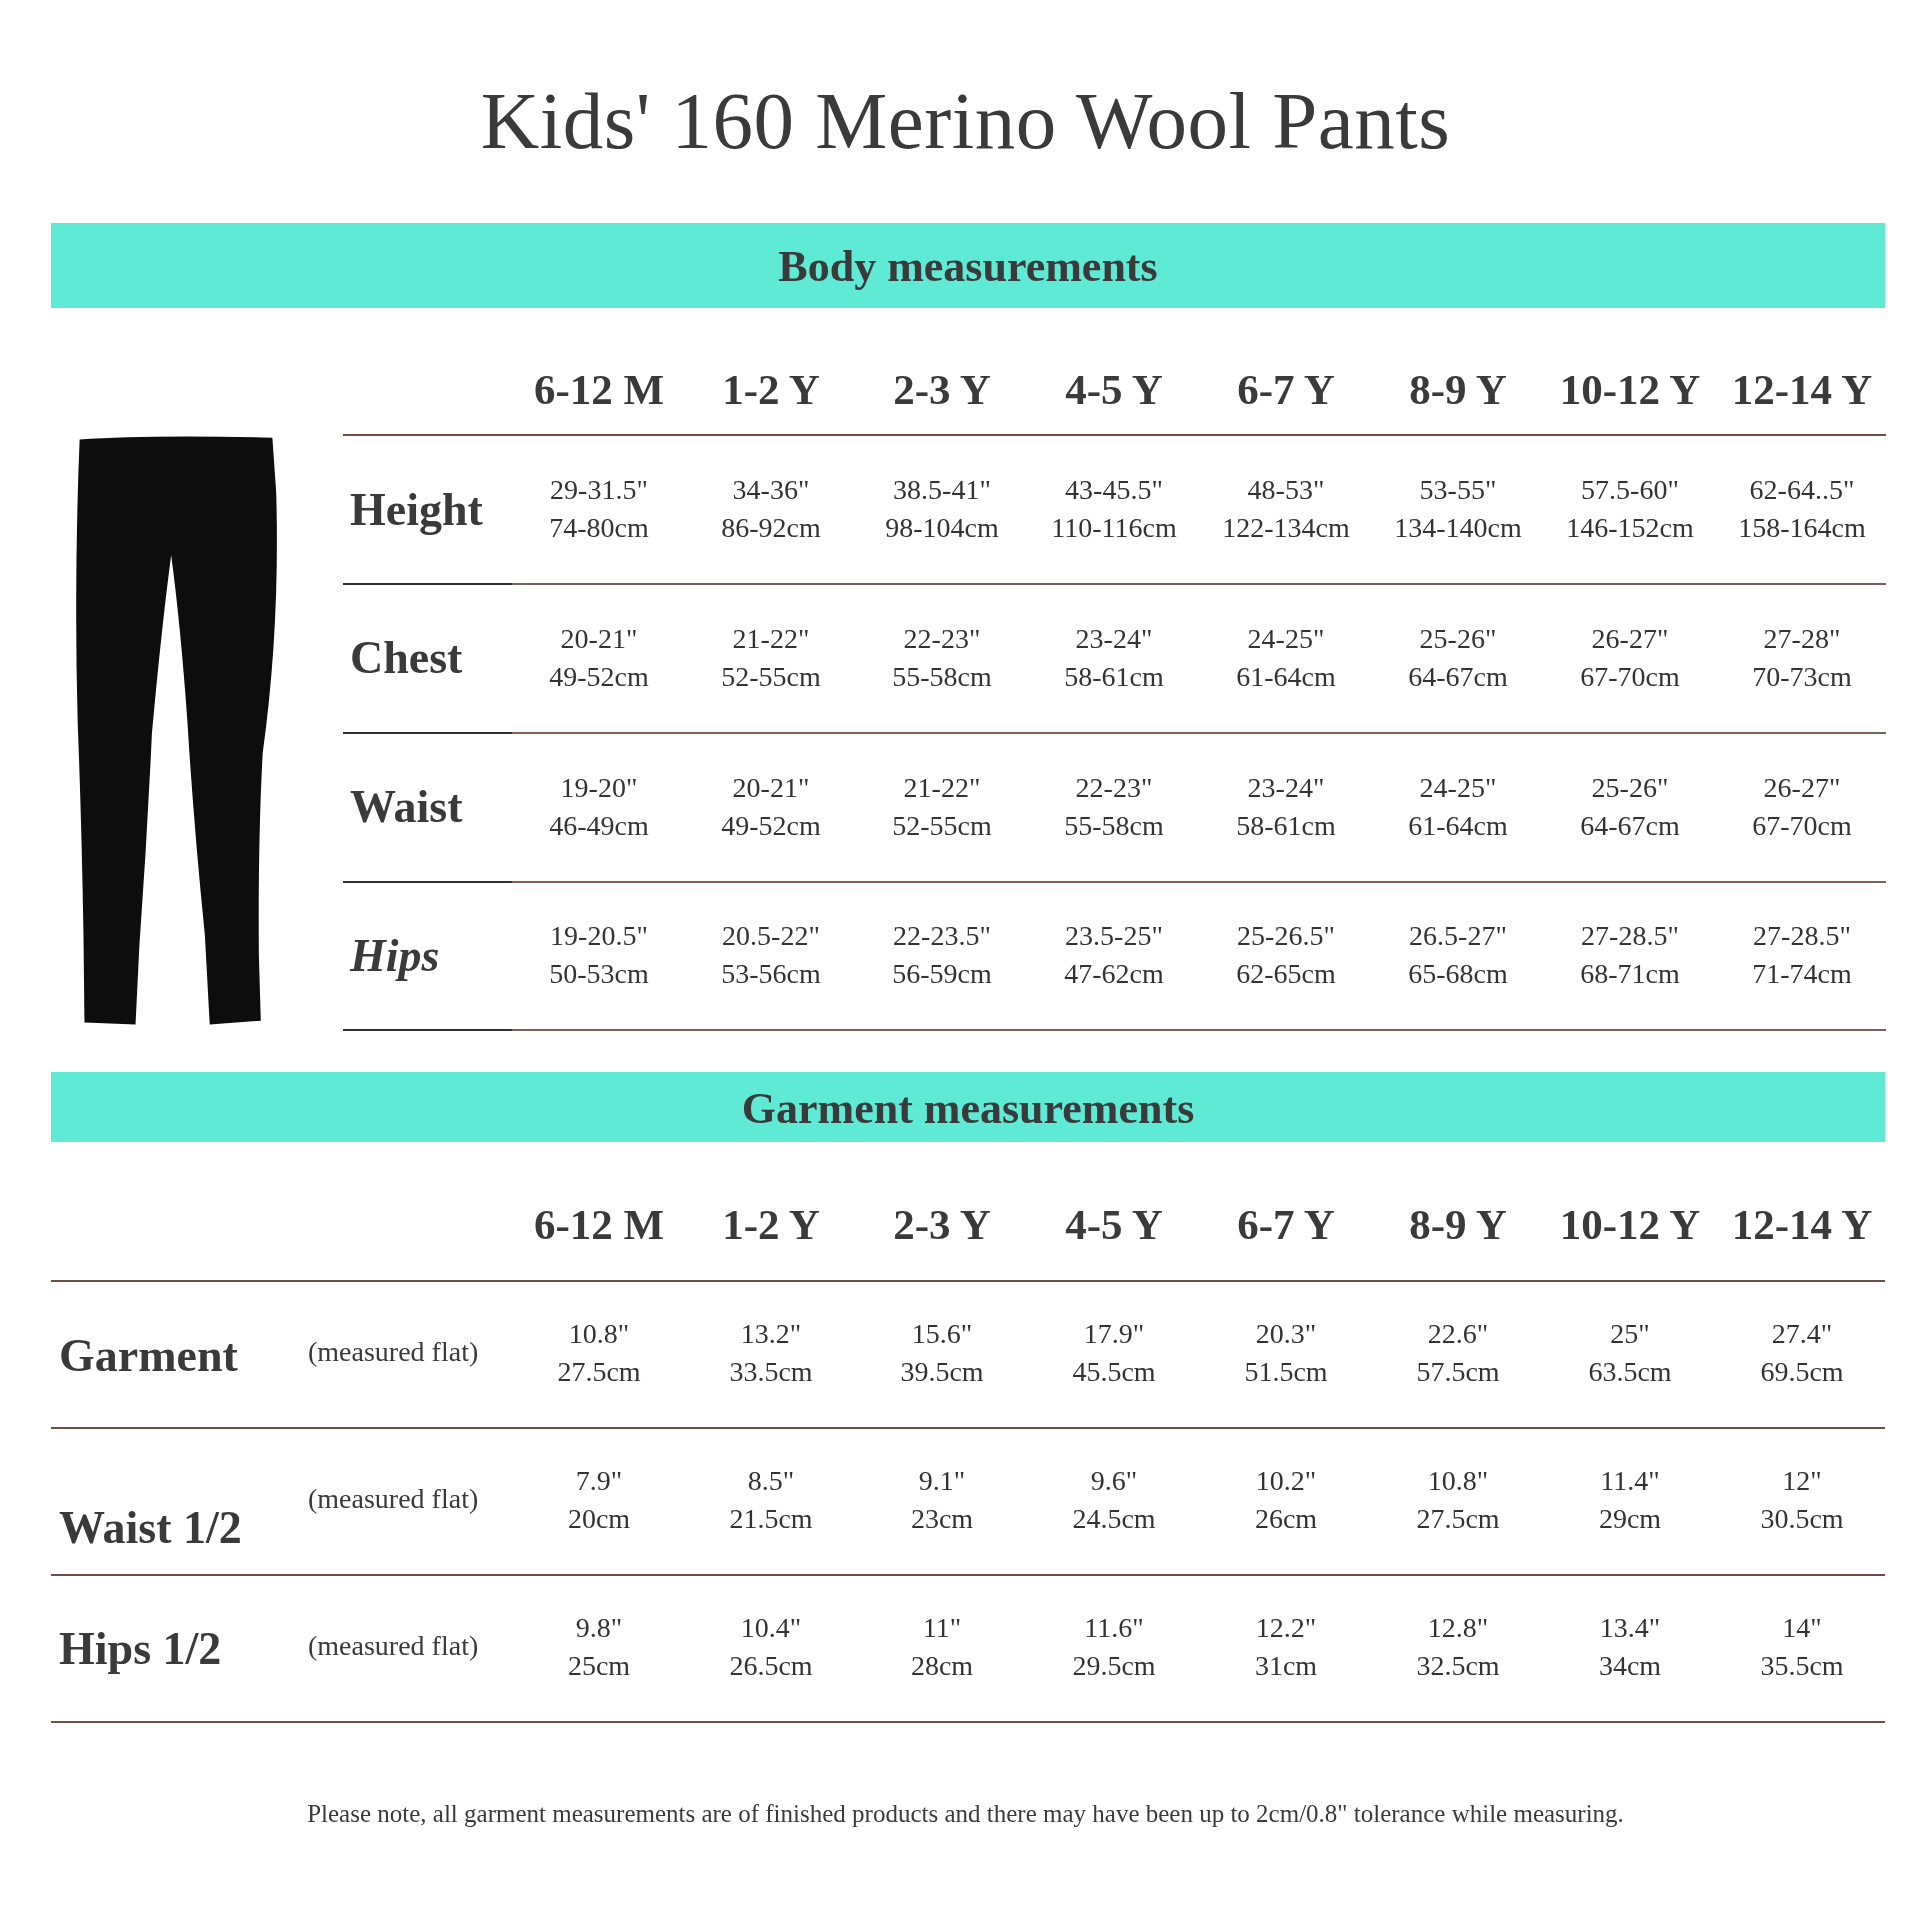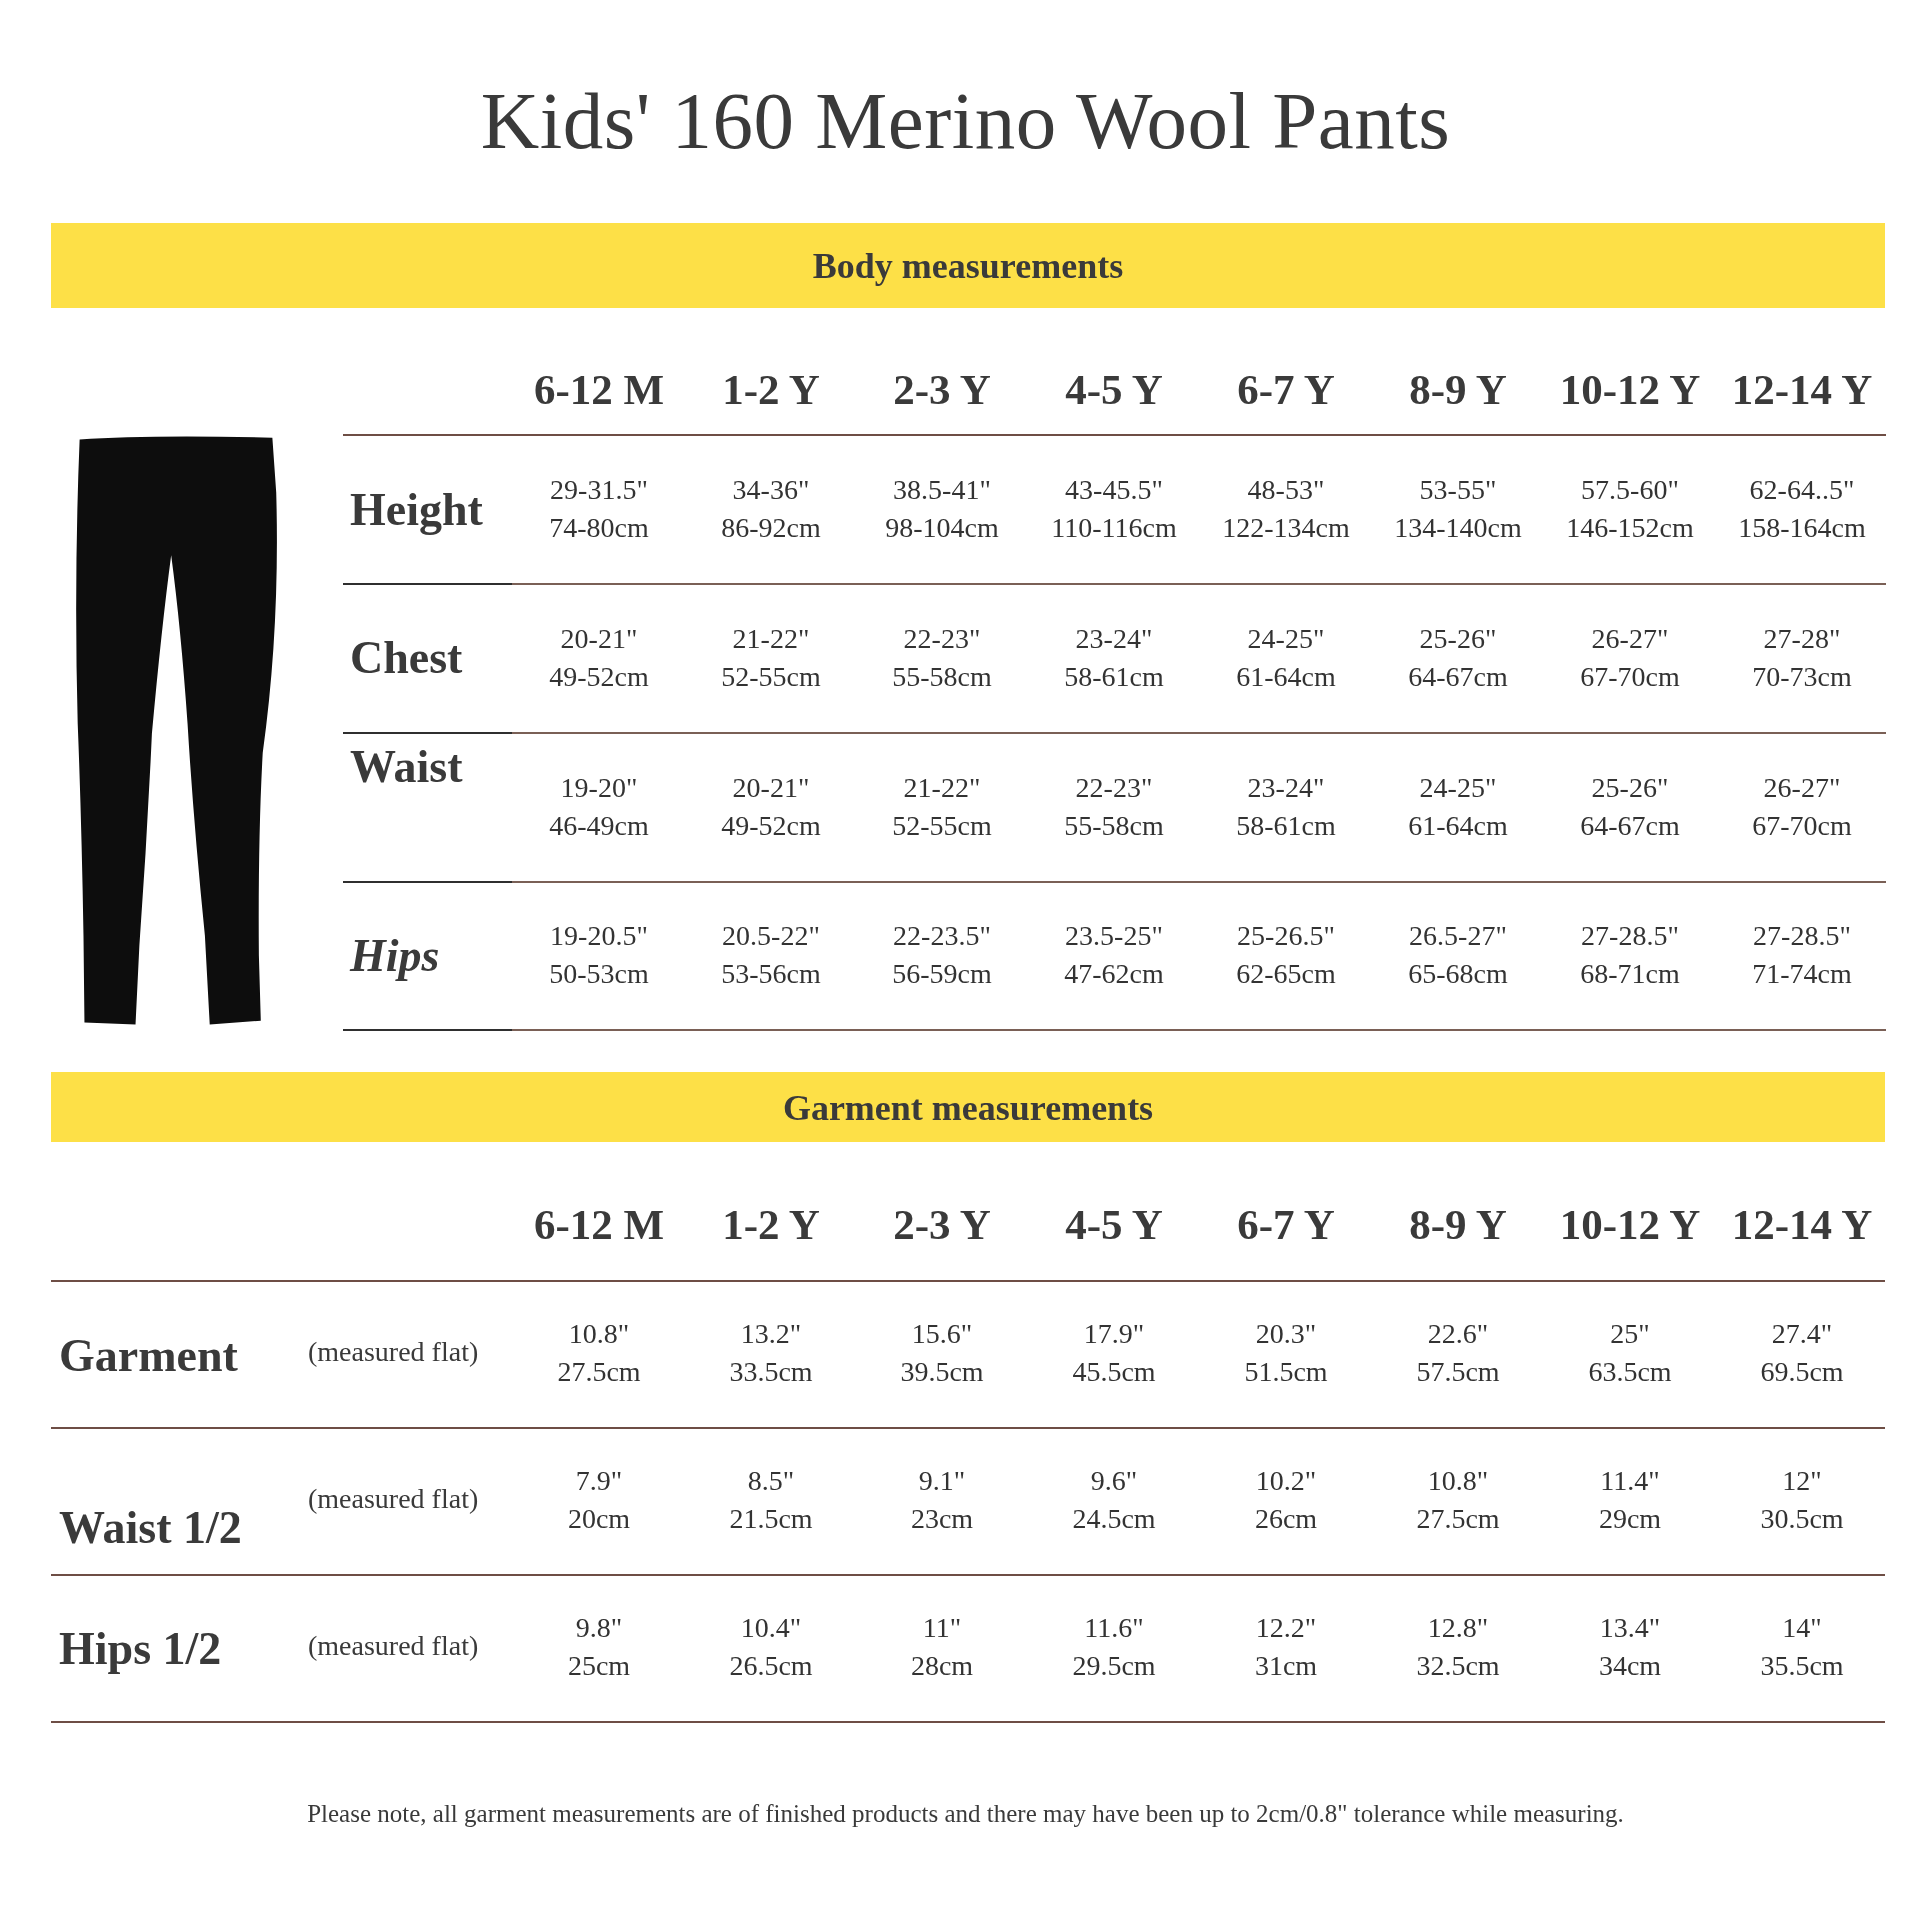--- a/index.html
+++ b/index.html
@@ -1,21 +1,21 @@
 <!DOCTYPE html>
 <html><head>
 <meta charset="utf-8">
 <style>
   html, body { margin:0; padding:0; background:#ffffff; }
   body { width:1931px; height:1931px; position:relative; overflow:hidden;
          font-family:"Liberation Serif", "DejaVu Serif", serif; color:#3b3b3b; }
   .title { position:absolute; left:0; width:1931px; top:75px; text-align:center;
            font-size:81px; font-weight:normal; color:#3a3a3a; letter-spacing:0.5px; }
-  .band { position:absolute; left:51px; width:1834px; background:#fde047;
-          text-align:center; font-weight:bold; font-size:36px; color:#3a3a3a; }
+  .band { position:absolute; left:51px; width:1834px; background:#5eead4;
+          text-align:center; font-weight:bold; font-size:44px; color:#3a3a3a; }
   .band.body { top:223px; height:85px; line-height:87px; }
   .band.garment { top:1072px; height:70px; line-height:73px;text-align:center; }
   .hdr { position:absolute; font-weight:bold; font-size:43px; color:#3a3a3a;
          text-align:center; width:172px; white-space:nowrap; }
   .rule { position:absolute; height:1.9px; background:#6e4e45; }
   .rule.dark-start { background:linear-gradient(to right,#2f2f2f 0,#2f2f2f 169px,#7a6056 169px,#7a6056 100%); }
   .rowlabel { position:absolute; font-weight:bold; font-size:46px; color:#3a3a3a; white-space:nowrap; }
   .sublabel { position:absolute; font-size:28px; color:#3a3a3a; white-space:nowrap; }
   .cell { position:absolute; width:172px; text-align:center; font-size:28px;
           line-height:38px; color:#333; white-space:nowrap; }
@@ -110,21 +110,21 @@
       <span>64-67cm</span>
     </div>
     <div class="cell" style="left:1544px;top:620px;">
       <span>26-27"</span>
       <span>67-70cm</span>
     </div>
     <div class="cell" style="left:1716px;top:620px;">
       <span>27-28"</span>
       <span>70-73cm</span>
     </div>
-    <div class="rowlabel" style="left:350px;top:740px;text-align:center;">Waist</div>
+    <div class="rowlabel" style="left:350px;top:780px;text-align:center;">Waist</div>
     <div class="cell" style="left:513px;top:769px;">
       <span>19-20"</span>
       <span>46-49cm</span>
     </div>
     <div class="cell" style="left:685px;top:769px;">
       <span>20-21"</span>
       <span>49-52cm</span>
     </div>
     <div class="cell" style="left:856px;top:769px;">
       <span>21-22"</span>

